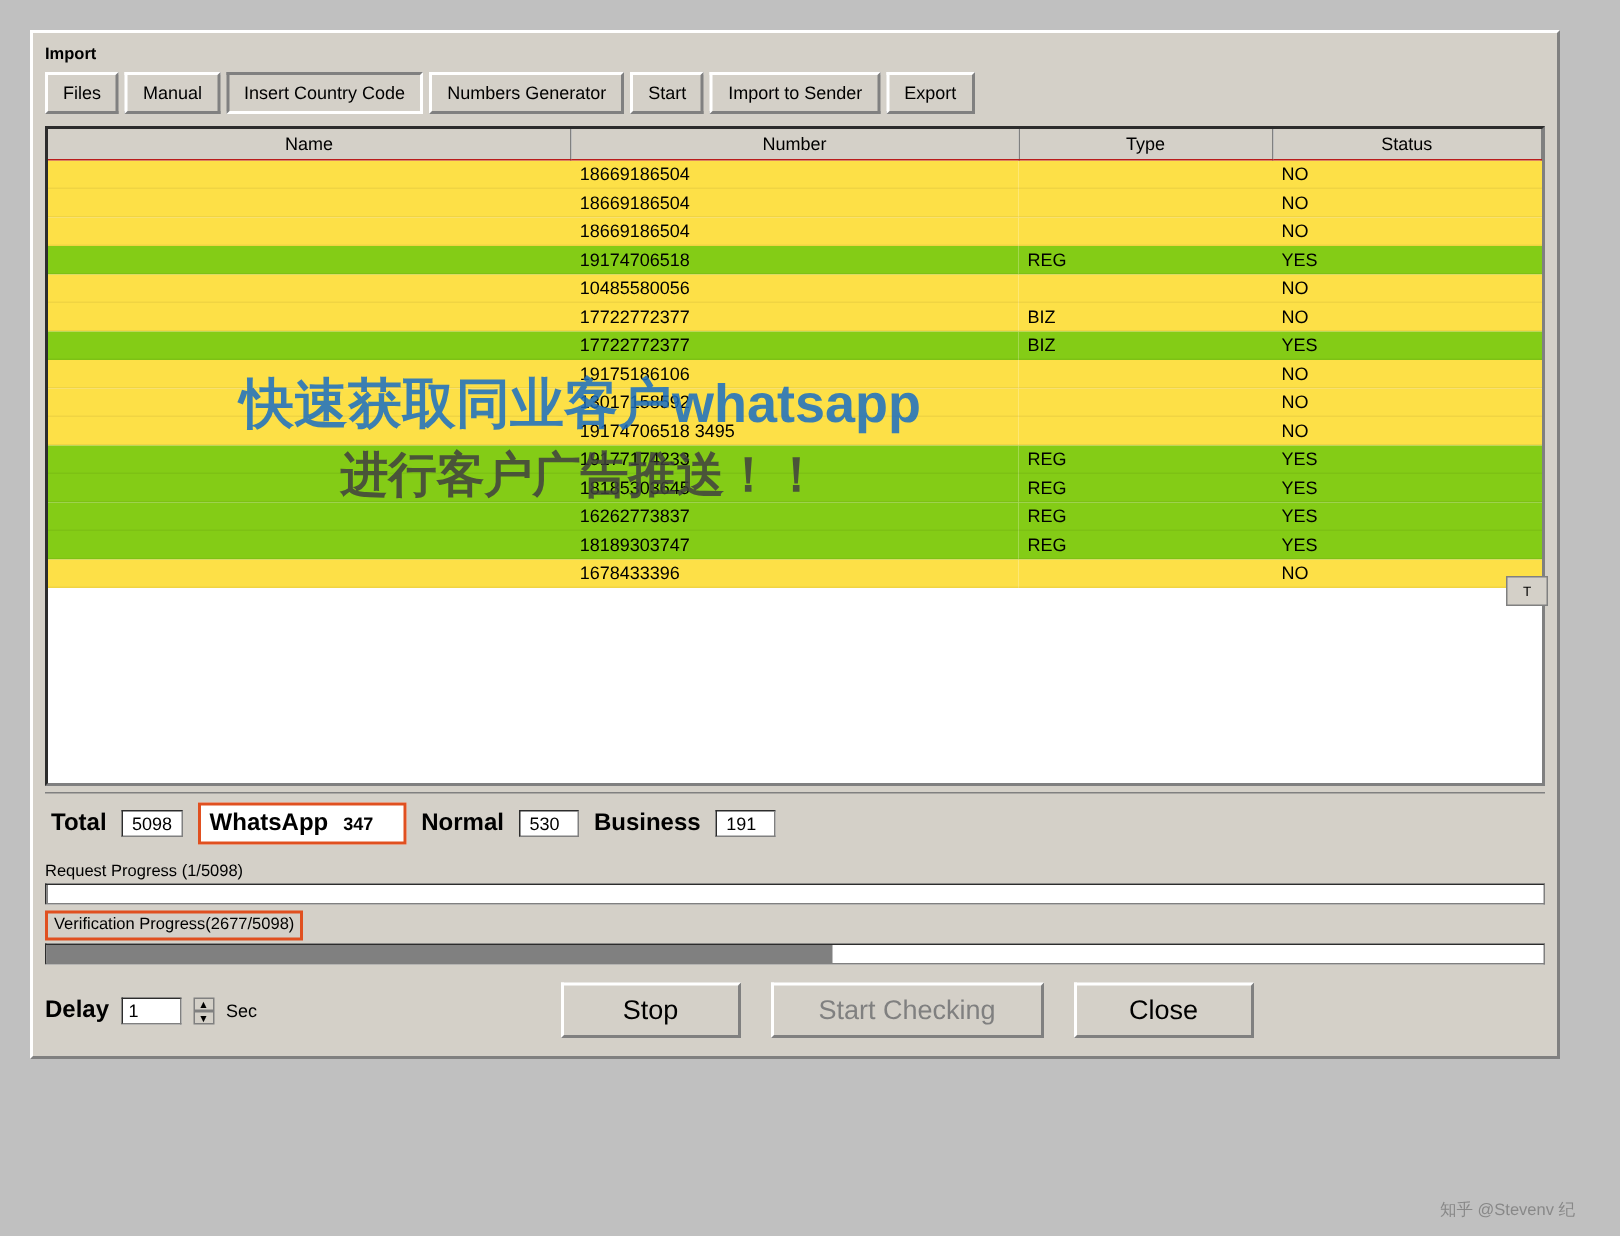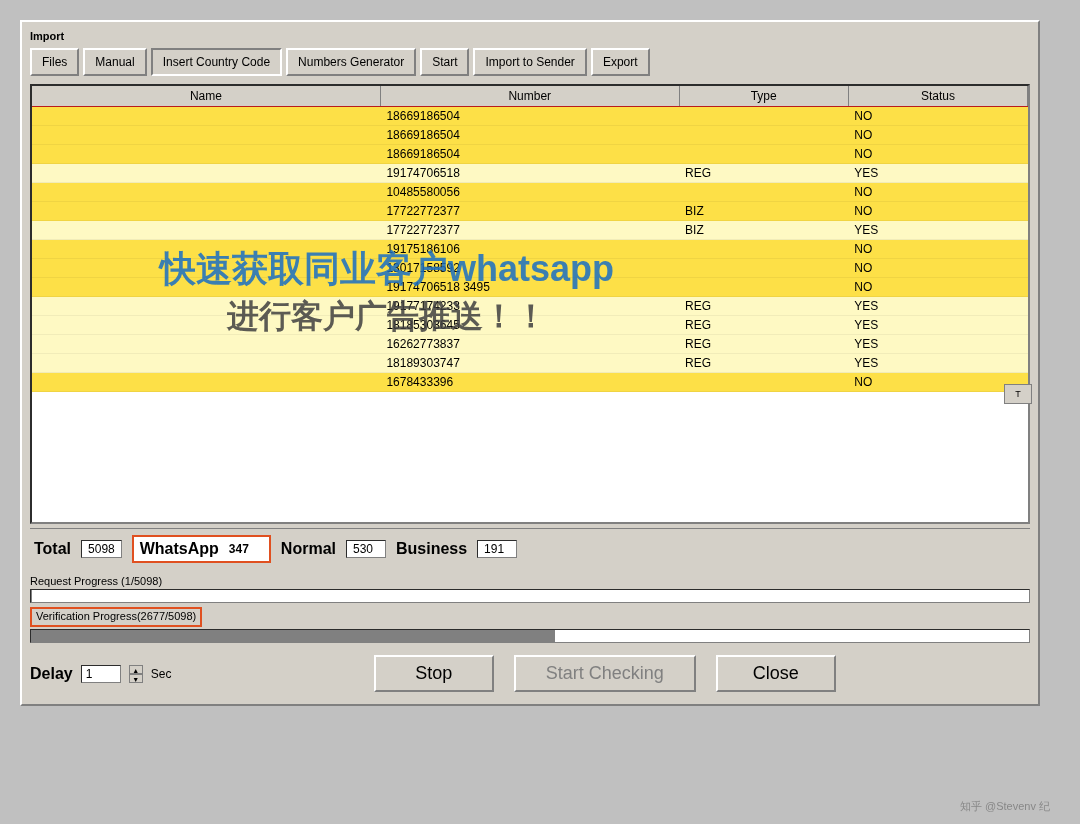--- a/index.html
+++ b/index.html
@@ -78,21 +78,21 @@
     }
     thead th:first-child { width: 35%; }
     thead th:nth-child(2) { width: 30%; }
     thead th:nth-child(3) { width: 17%; }
     thead th:nth-child(4) { width: 18%; }
     tbody tr td {
       padding: 2px 6px;
       border-bottom: 1px solid rgba(0,0,0,0.05);
     }
     .row-red { background: #fde047; }
-    .row-teal { background: #fef9c3; }
+    .row-teal { background: #84cc16; }
     .stats-bar {
       display: flex;
       align-items: center;
       gap: 10px;
       padding: 6px 4px;
       background: #d4d0c8;
       border-top: 1px solid #808080;
       margin-top: 4px;
     }
     .stat-label {

